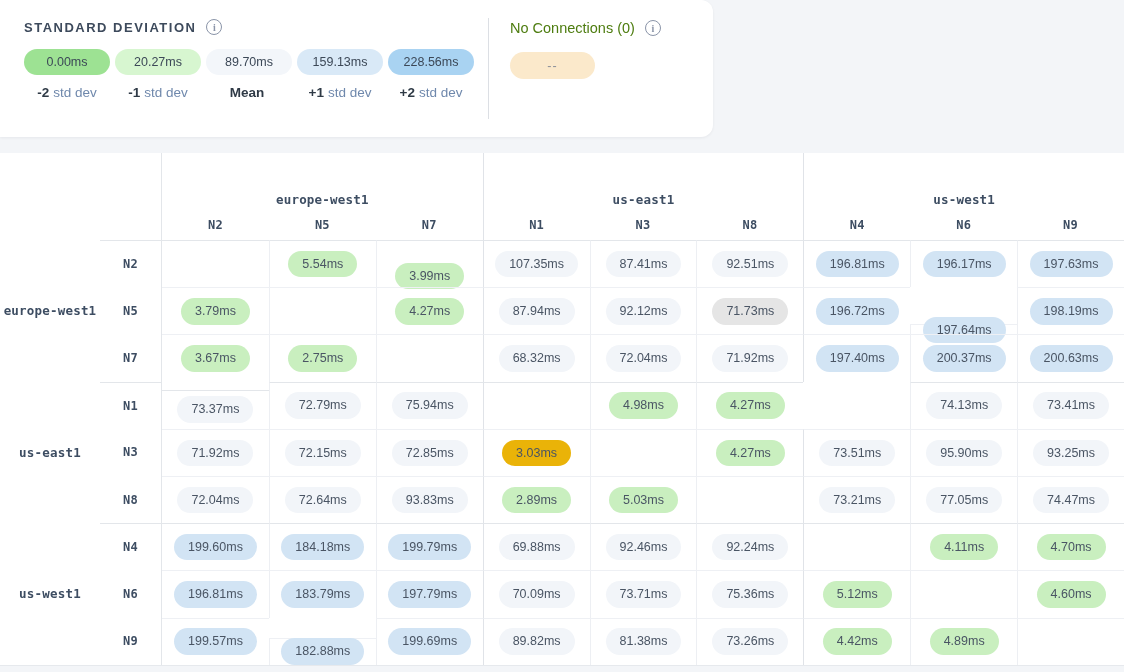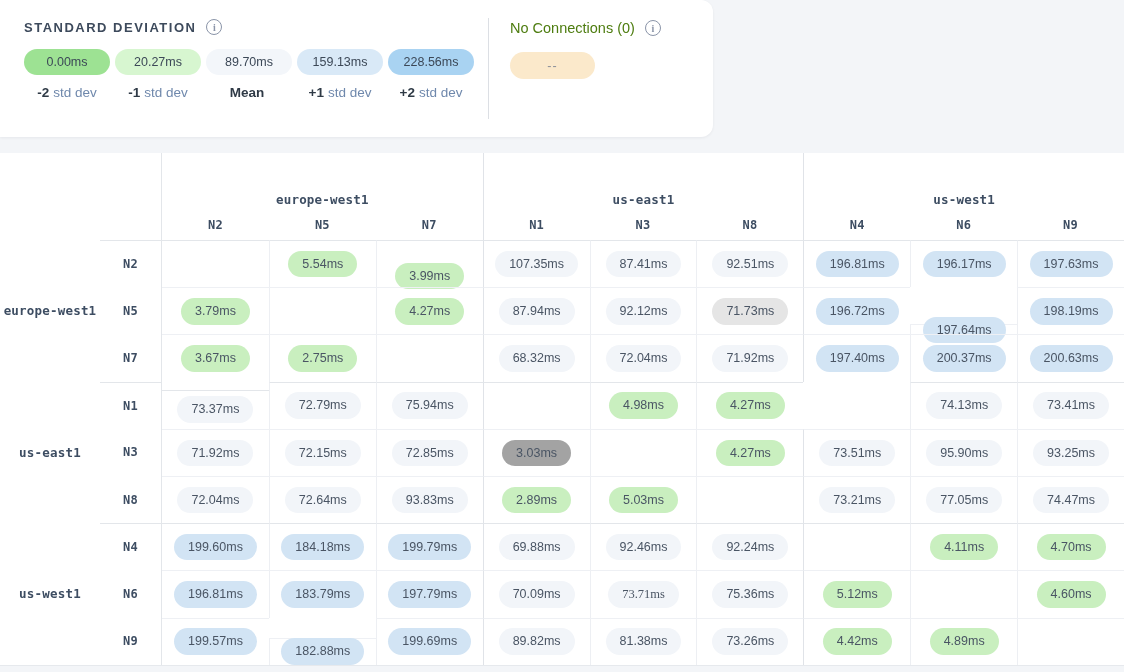--- a/index.html
+++ b/index.html
@@ -227,21 +227,21 @@
     <div class="cell data-cell row-inner" style="grid-area: 7 / 3;">
       <span class="pill" style="background: rgb(242, 245, 249);">71.92ms</span>
     </div>
     <div class="cell data-cell col-inner row-inner" style="grid-area: 7 / 4;">
       <span class="pill" style="background: rgb(242, 245, 249);">72.15ms</span>
     </div>
     <div class="cell data-cell col-inner row-inner" style="grid-area: 7 / 5;">
       <span class="pill" style="background: rgb(242, 245, 249);">72.85ms</span>
     </div>
     <div class="cell data-cell group-left row-inner" style="grid-area: 7 / 6;">
-      <span class="pill" style="background: #a3a3a3;">3.03ms</span>
+      <span class="pill" style="background: #eab308;">3.03ms</span>
     </div>
     <div class="cell data-cell col-inner row-inner" style="grid-area: 7 / 7;"></div>
     <div class="cell data-cell col-inner row-inner" style="grid-area: 7 / 8;">
       <span class="pill" style="background: rgb(201, 239, 191);">4.27ms</span>
     </div>
     <div class="cell data-cell group-left row-inner" style="grid-area: 7 / 9;">
       <span class="pill" style="background: rgb(242, 245, 249);">73.51ms</span>
     </div>
     <div class="cell data-cell col-inner row-inner" style="grid-area: 7 / 10;">
       <span class="pill" style="background: rgb(242, 245, 249);">95.90ms</span>
@@ -307,21 +307,21 @@
     </div>
     <div class="cell data-cell col-inner row-inner" style="grid-area: 10 / 4;">
       <span class="pill" style="background: rgb(210, 228, 244);">183.79ms</span>
     </div>
     <div class="cell data-cell col-inner row-inner" style="grid-area: 10 / 5;">
       <span class="pill" style="background: rgb(210, 228, 244);">197.79ms</span>
     </div>
     <div class="cell data-cell group-left row-inner" style="grid-area: 10 / 6;">
       <span class="pill" style="background: rgb(242, 245, 249);">70.09ms</span>
     </div>
-    <div class="cell data-cell col-inner row-inner" style="grid-area: 10 / 7; font-family: Liberation Serif, serif;">
+    <div class="cell data-cell col-inner row-inner" style="grid-area: 10 / 7;">
       <span class="pill" style="background: rgb(242, 245, 249);">73.71ms</span>
     </div>
     <div class="cell data-cell col-inner row-inner" style="grid-area: 10 / 8;">
       <span class="pill" style="background: rgb(242, 245, 249);">75.36ms</span>
     </div>
     <div class="cell data-cell group-left row-inner" style="grid-area: 10 / 9;">
       <span class="pill" style="background: rgb(201, 239, 191);">5.12ms</span>
     </div>
     <div class="cell data-cell col-inner row-inner" style="grid-area: 10 / 10;"></div>
     <div class="cell data-cell col-inner row-inner" style="grid-area: 10 / 11;">

